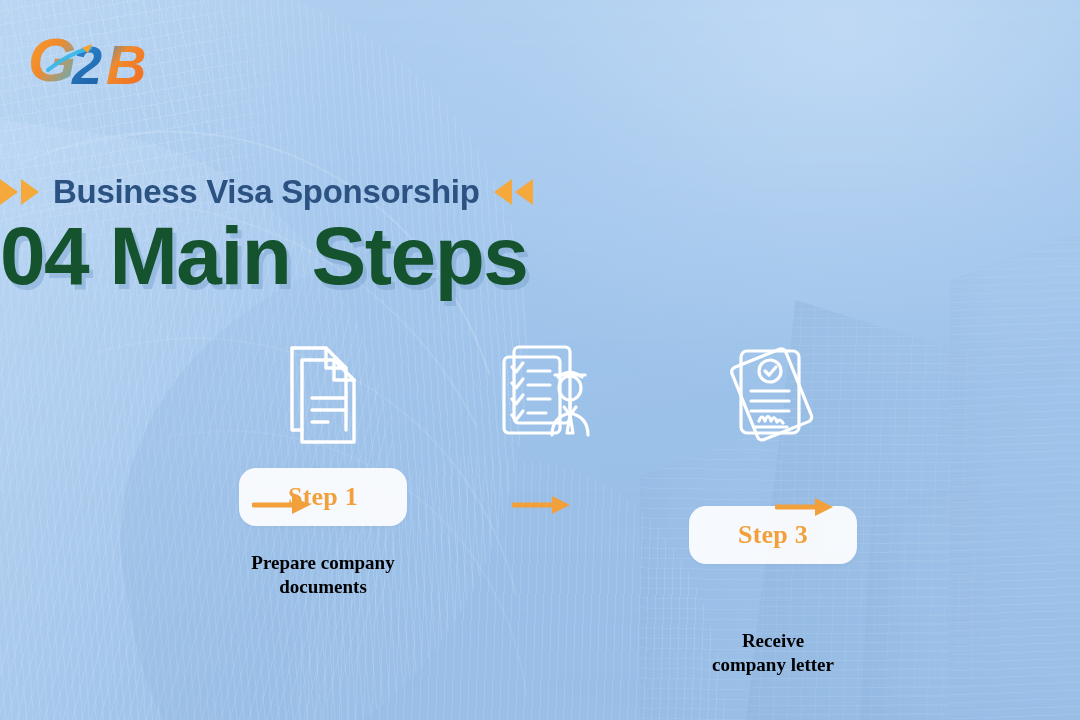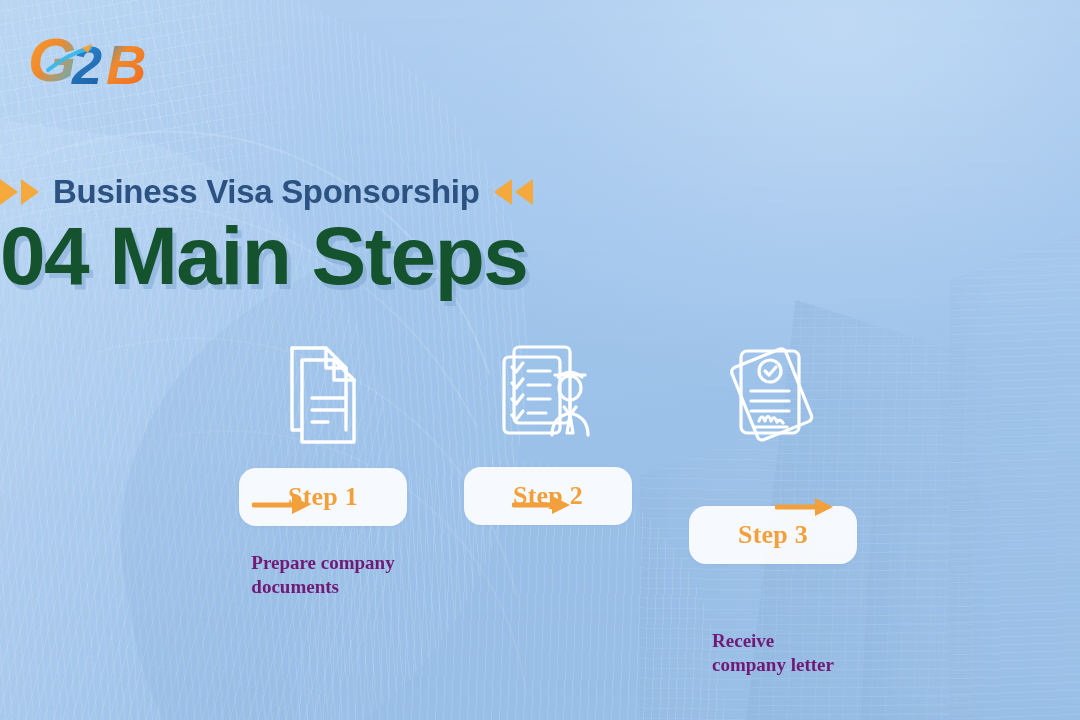--- a/index.html
+++ b/index.html
@@ -228,21 +228,22 @@
     font-size:26px;
     color:#F2A03C;
     letter-spacing:.2px;
   }
   .caption{
     margin-top:25px;
     font-family:"Liberation Serif", serif;
     font-weight:bold;
     font-size:19px;
     line-height:1.28;
-    color:#701a75;
+    color:#000000;
+    text-align:center;
     white-space:pre-line;
   }
   .step.s2 .caption{ margin-top:24px; }
   .step.s3 .caption{ margin-top:24px; }
   .step.s4 .caption{ margin-top:22px; }
 
   
   .connector{
     position:absolute;
     width:62px; height:26px;
@@ -359,23 +360,20 @@
           <path d="M16 74 l4 5 7 -9"></path>
           <ellipse cx="74" cy="47" rx="11" ry="12"></ellipse>
           <path d="M62 36 q12 -9 24 0"></path>
           <path d="M59 34 h30"></path>
           <path d="M74 59 v8"></path>
           <path d="M56 94 q0 -18 18 -22 q18 4 18 22"></path>
           <path d="M68 66 l6 8 6 -8"></path>
           <path d="M74 74 l-3 18 h6 z"></path>
         </svg>
       </div>
-      <div class="pill">
-        <span class="pill-label">Step 2</span>
-      </div>
     </div>
 
     <div class="step s3">
       <div class="icon-box">
         <svg width="100" height="108" viewBox="0 0 100 108" fill="none" stroke="#FFFFFF" stroke-width="3.2" stroke-linecap="round" stroke-linejoin="round">
           <g transform="rotate(-22 50 54)">
             <rect x="20" y="14" width="58" height="78" rx="5"></rect>
           </g>
           <rect x="18" y="10" width="58" height="82" rx="6" fill="none"></rect>
           <circle cx="47" cy="30" r="11"></circle>

